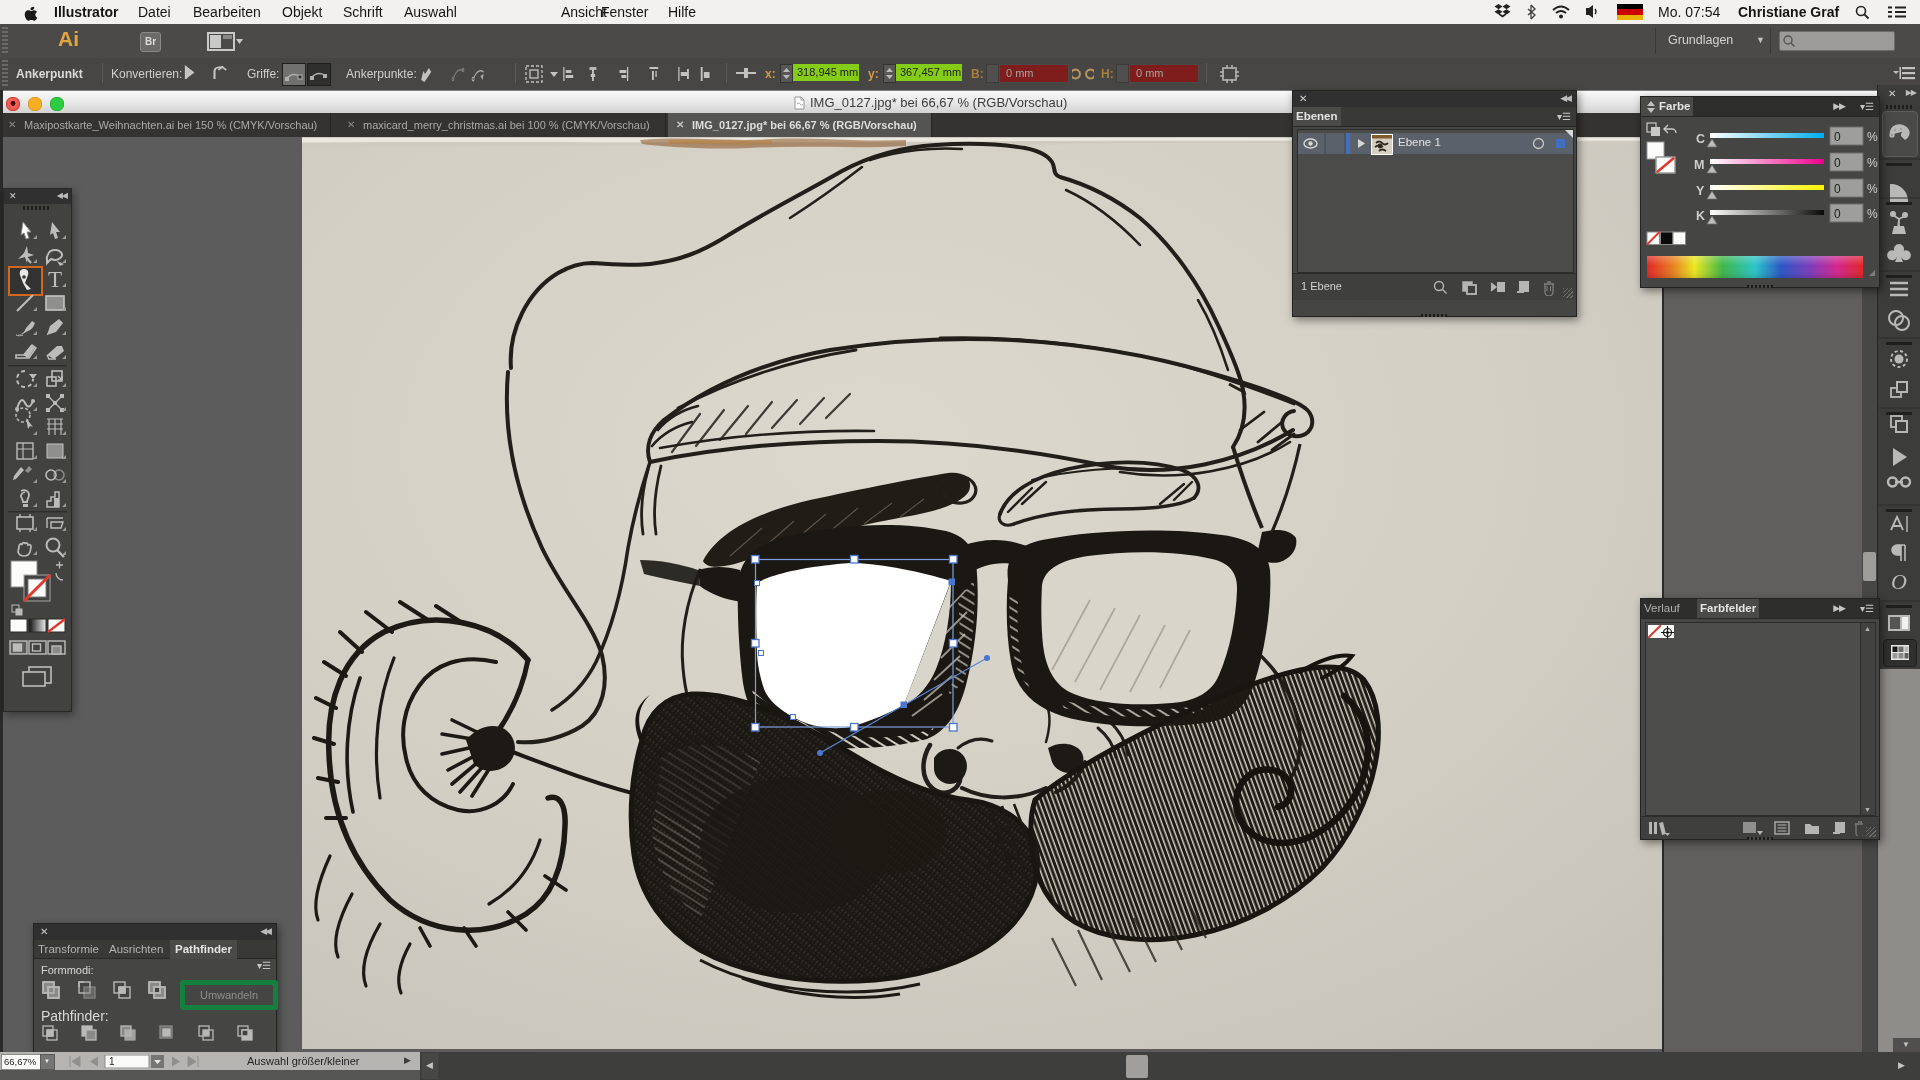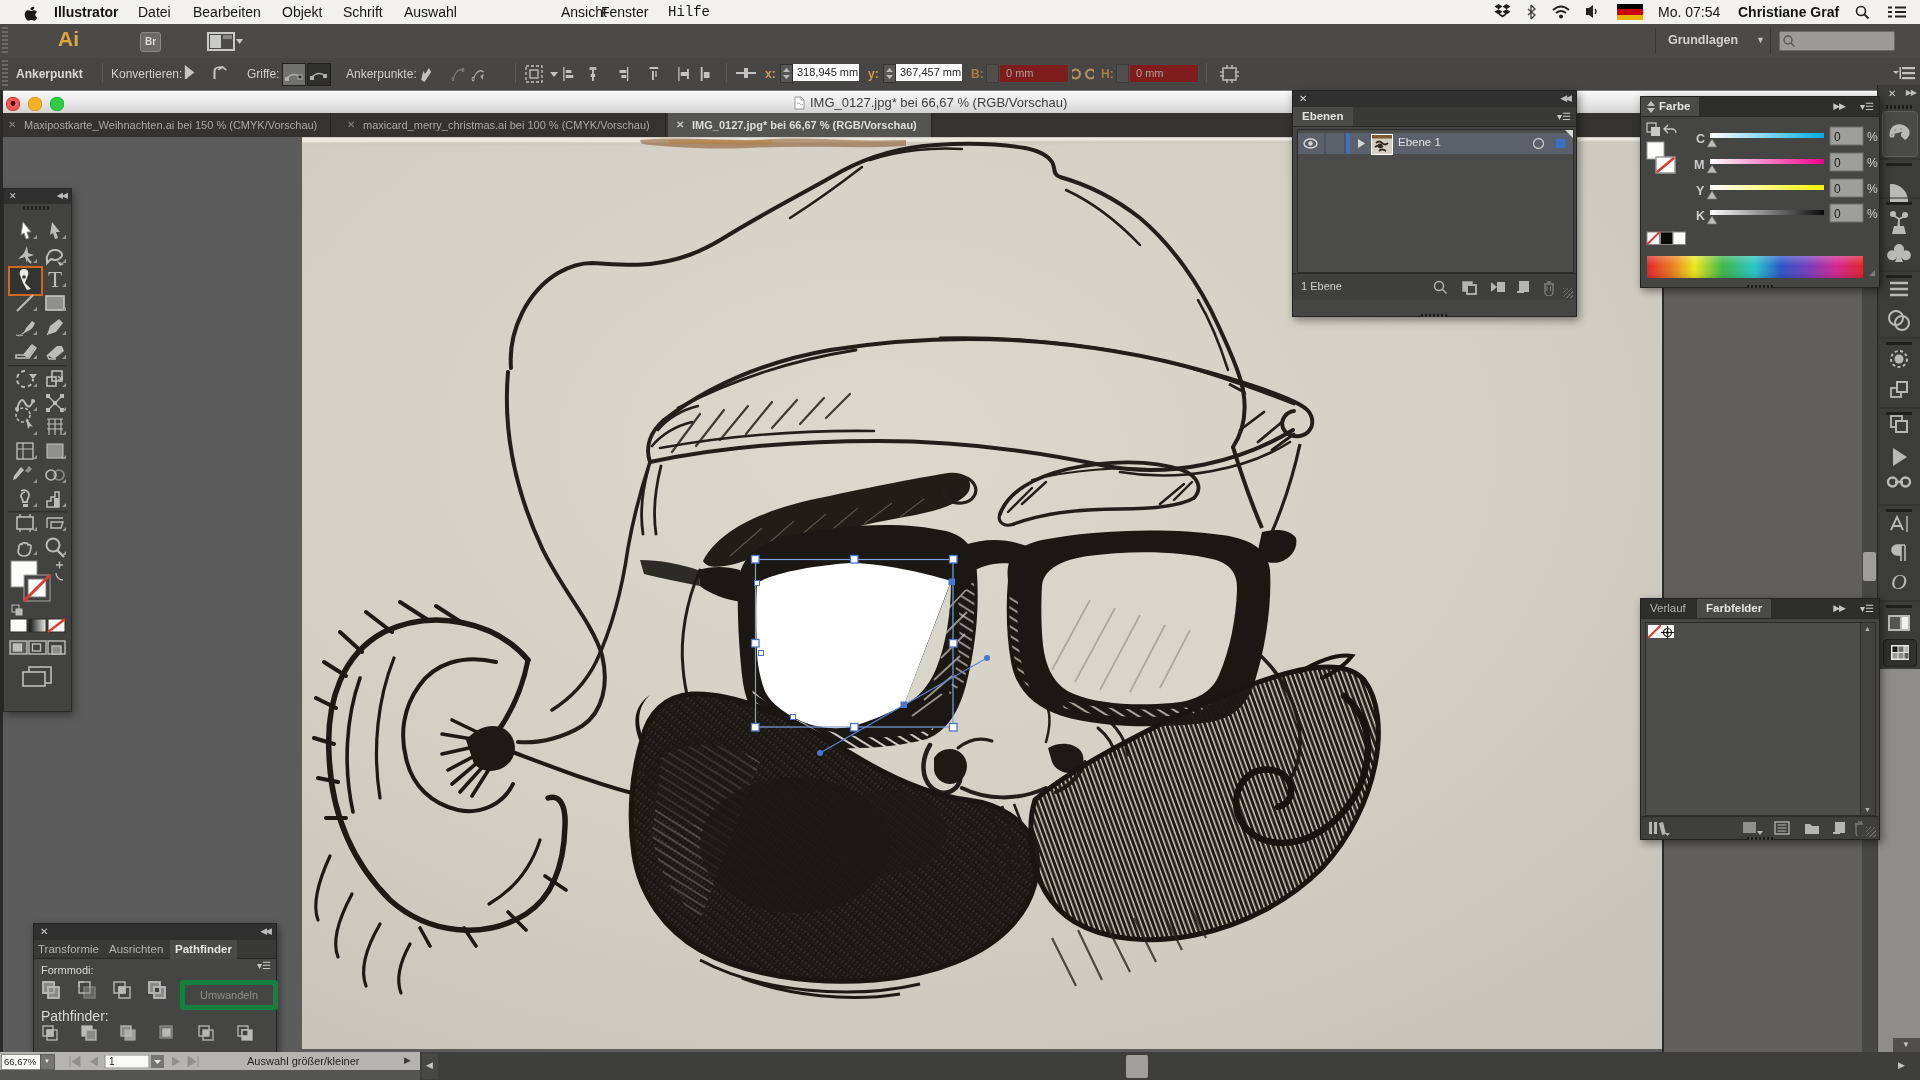--- a/index.html
+++ b/index.html
@@ -8,21 +8,21 @@
   
   #menubar{left:0;top:0;width:1920px;height:24px;background:#f3f1ef;color:#141414;
     font-size:14px;border-bottom:1px solid #8f8f8f;}
   #menubar span{position:absolute;top:4px;white-space:nowrap;}
   
   #appbar{left:0;top:24px;width:1920px;height:34px;background:#4b4a48;}
   
   #controlbar{left:0;top:58px;width:1920px;height:32px;background:#474645;border-bottom:2px solid #1d1d1c;
     color:#cfcfcd;font-size:12px;}
   #controlbar .lb{position:absolute;top:9px;}
-  .fld{position:absolute;top:6px;height:17px;background:#ffffff;color:#222;font-size:11px;
+  .fld{position:absolute;top:6px;height:17px;background:#84cc16;color:#222;font-size:11px;
     line-height:17px;padding-left:4px;overflow:hidden;}
   .fldd{position:absolute;top:6px;height:17px;background:#7f1d1d;color:#a3a3a1;font-size:11px;
     line-height:17px;padding-left:6px;border:1px solid #4a4a49;}
   .spin{position:absolute;top:6px;width:11px;height:17px;background:#585756;border:1px solid #333;}
   
   #titlebar{left:0;top:90px;width:1920px;height:23px;
     background:linear-gradient(#f9f9f9,#e6e6e6 55%,#d0d0d0);border-top:1px solid #7c7c7c;}
   .tl{position:absolute;top:6px;width:12px;height:12px;border-radius:6px;}
   #titletext{position:absolute;left:810px;top:4px;font-size:13px;color:#3c3c3c;}
   
@@ -32,21 +32,21 @@
   .tab .x{position:absolute;left:8px;top:0px;font-size:10px;color:#8a8a88;}
   
   #canvasarea{left:0;top:137px;width:1920px;height:943px;background:#5c5c5c;}
   #leftedge{left:0;top:90px;width:3px;height:990px;background:#2a2a29;}
   
   .panel{position:absolute;background:#454544;border:1px solid #232322;box-shadow:2px 3px 8px rgba(0,0,0,.45);}
   .phead{position:absolute;left:0;top:0;width:100%;height:16px;background:#303030;}
   .phx{position:absolute;left:6px;top:2px;color:#cfcfcf;font-size:10px;line-height:12px;}
   .phc{position:absolute;right:6px;top:2px;color:#bdbdbd;font-size:9px;letter-spacing:-2px;}
   .ptabs{position:absolute;left:0;width:100%;height:19px;background:#393938;border-bottom:1px solid #282827;}
-  .ptab{position:absolute;top:0;height:19px;line-height:19px;font-size:11.5px;color:#b3b3b1;padding:0 9px;}
+  .ptab{position:absolute;top:0;height:19px;line-height:19px;font-size:11.5px;color:#b3b3b1;padding:0 3px;}
   .ptab.act{background:#4a4a49;color:#e4e4e2;font-weight:bold;}
   .pmenu{position:absolute;right:5px;top:4px;color:#c5c5c3;font-size:10px;}
   
   #statusbar{left:0;top:1052px;width:420px;height:18px;background:#b5b4b1;font-size:11px;color:#1f1f1f;}
   #statusdark{left:420px;top:1052px;width:1500px;height:28px;background:#3e3e3d;}
   #statusunder{left:0;top:1070px;width:420px;height:10px;background:#555553;}
 </style>
 </head>
 <body>
 <div class="abs" id="menubar">
@@ -55,21 +55,21 @@
     </svg>
   <span style="left:54px;font-weight:bold;">Illustrator</span>
   <span style="left:138px;">Datei</span>
   <span style="left:193px;">Bearbeiten</span>
   <span style="left:282px;">Objekt</span>
   <span style="left:343px;">Schrift</span>
   <span style="left:404px;">Auswahl</span>
   <span style="left:466px;margin-top:44px;">Effekt</span>
   <span style="left:533px;margin-left:28px;">Ansicht</span>
   <span style="left:601px;">Fenster</span>
-  <span style="left:668px;font-family:Liberation Mono, monospace;">Hilfe</span>
+  <span style="left:668px;">Hilfe</span>
   <svg style="position:absolute;left:1494px;top:4px" width="17" height="16" viewBox="0 0 17 16">
       <g fill="#222">
         <path d="M4.5 0 L8.5 2.6 L4.5 5.2 L0.5 2.6 Z"></path>
         <path d="M12.5 0 L16.5 2.6 L12.5 5.2 L8.5 2.6 Z"></path>
         <path d="M4.5 5.2 L8.5 7.8 L4.5 10.4 L0.5 7.8 Z"></path>
         <path d="M12.5 5.2 L16.5 7.8 L12.5 10.4 L8.5 7.8 Z"></path>
         <path d="M8.5 11.2 L12 9 L12 11 L8.5 13.4 L5 11 L5 9 Z"></path>
       </g>
     </svg>
   <svg style="position:absolute;left:1526px;top:4px" width="12" height="16" viewBox="0 0 12 16">
@@ -101,21 +101,21 @@
   <div class="abs" style="left:2px;top:3px;width:6px;height:28px;background:repeating-linear-gradient(#6a6967 0 2px,#4b4a48 2px 4px);"></div>
   <span class="abs" style="left:58px;top:3px;font-size:21px;font-weight:bold;color:#e0a53c;">Ai</span>
   <div class="abs" style="left:140px;top:8px;width:19px;height:18px;background:#6b6a68;border:1px solid #8a8988;border-radius:3px;color:#dcdcda;font-size:10px;font-weight:bold;text-align:center;line-height:18px;">Br</div>
   <svg class="abs" style="left:207px;top:8px" width="36" height="19" viewBox="0 0 36 19">
       <rect x="1" y="1" width="26" height="17" fill="none" stroke="#c9c9c7" stroke-width="2"></rect>
       <rect x="3" y="3" width="11" height="13" fill="#c9c9c7"></rect>
       <path d="M16 3 h9 v4 h-9 Z" fill="#888785"></path>
       <path d="M29 7 l7 0 l-3.5 5 Z" fill="#c9c9c7"></path>
     </svg>
   <div class="abs" style="left:1655px;top:4px;width:1px;height:26px;background:#393837;"></div>
-  <span class="abs" style="left:1668px;top:9px;color:#d2d2d0;font-size:12.5px;font-weight:bold;">Grundlagen</span>
+  <span class="abs" style="left:1668px;top:9px;color:#d2d2d0;font-size:12.5px;font-weight:normal;">Grundlagen</span>
   <span class="abs" style="left:1756px;top:11px;color:#c2c2c0;font-size:9px;">▼</span>
   <div class="abs" style="left:1770px;top:4px;width:1px;height:26px;background:#393837;"></div>
   <div class="abs" style="left:1779px;top:7px;width:114px;height:18px;background:#9c9b99;border:1px solid #6d6c6a;border-radius:2px;">
     <svg width="14" height="14" viewBox="0 0 14 14" style="position:absolute;left:2px;top:2px">
         <circle cx="6" cy="6" r="4" stroke="#555" stroke-width="1.4" fill="none"></circle>
         <path d="M9 9 L12.5 12.5" stroke="#555" stroke-width="1.5"></path>
       </svg>
   </div>
 </div>
 <div class="abs" id="controlbar">

